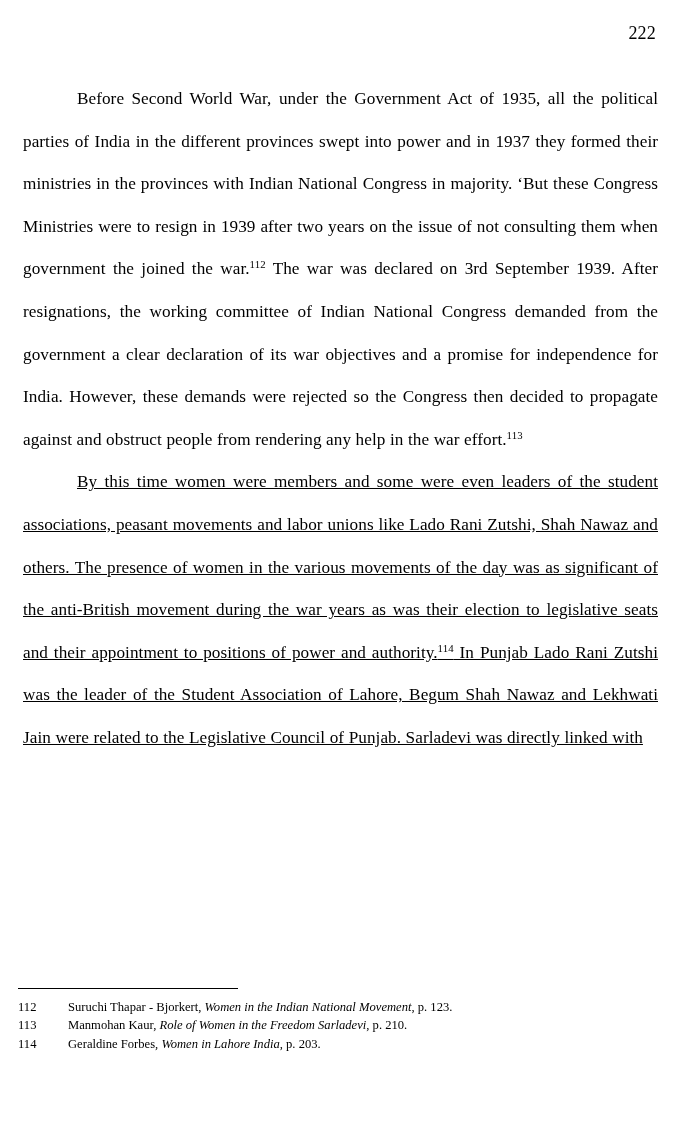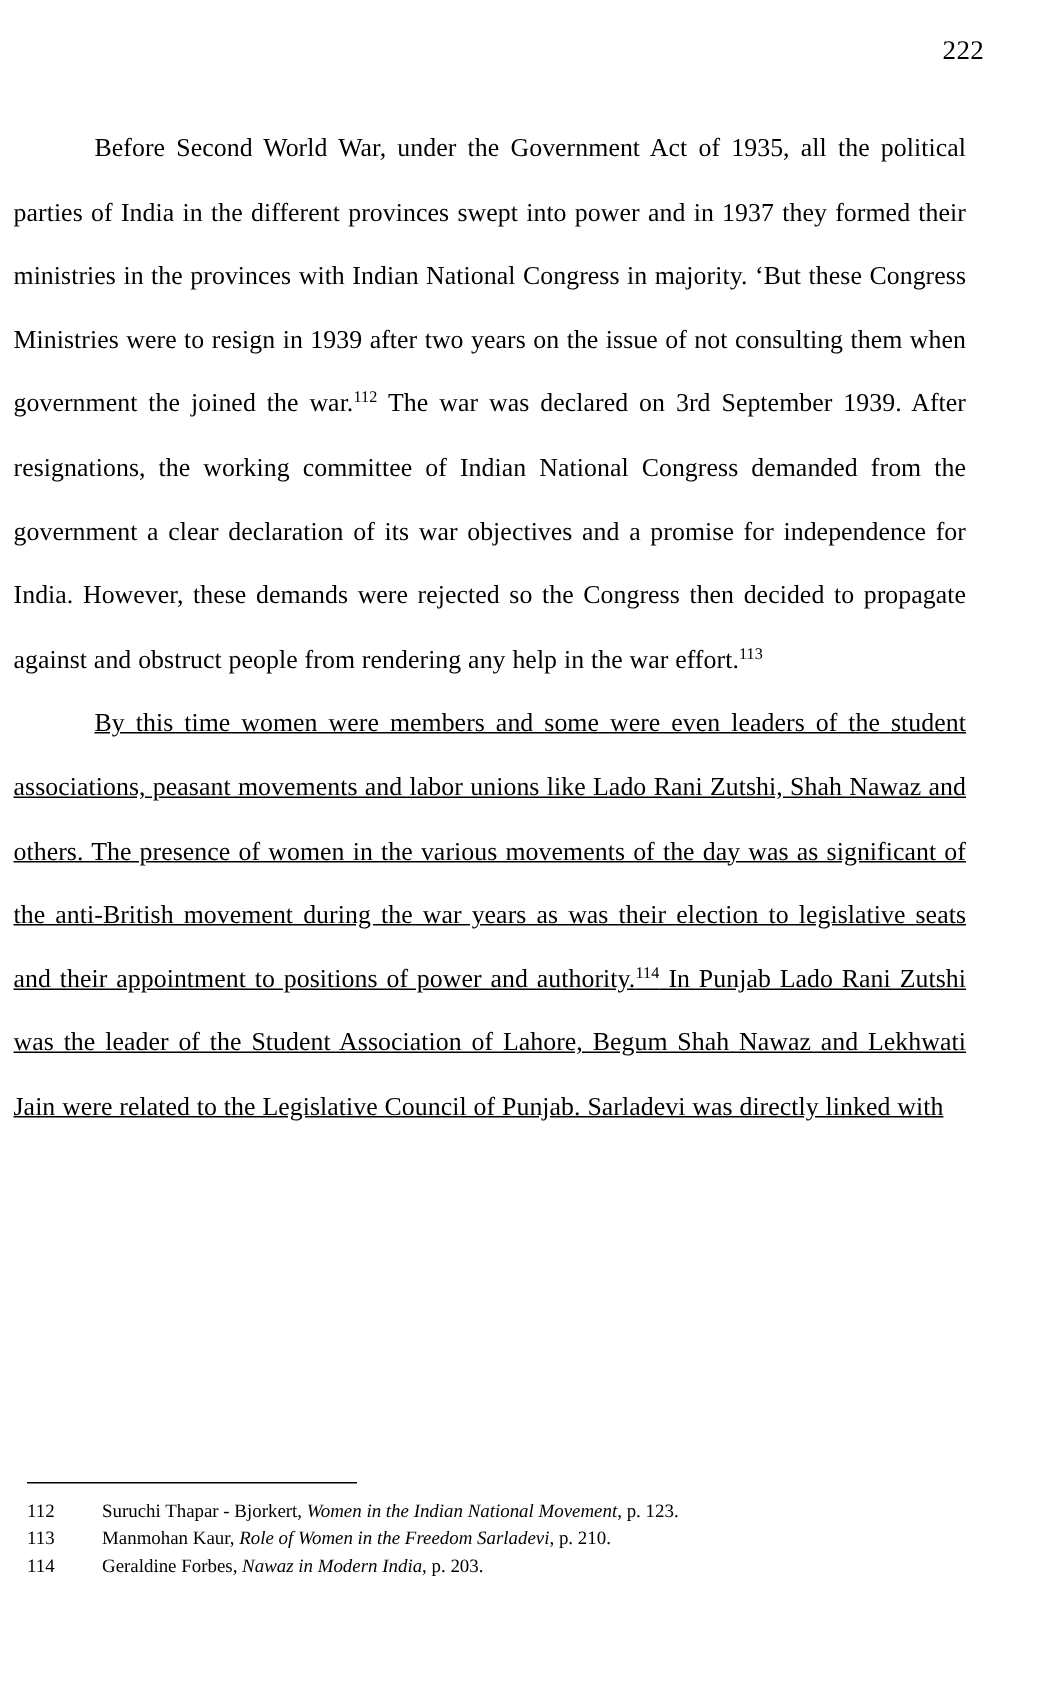--- a/index.html
+++ b/index.html
@@ -32,21 +32,21 @@
     text-align: right;
     font-size: 18px;
     line-height: 22px;
     letter-spacing: 0.2px;
   }
 
   
   .body-block {
     position: absolute;
     top: 78px;
-    left: 9px;
+    left: 23px;
     width: 635px;
   }
 
   .para {
     margin: 0 0 0 0;
     text-align: justify;
     text-justify: inter-word;
     font-size: 17.2px;
     line-height: 42.6px;
     text-indent: 54px;
@@ -125,17 +125,17 @@
       <span class="footnote-text">Suruchi Thapar - Bjorkert, <i>Women in the Indian National Movement</i>, p. 123.</span>
     </div>
 
     <div class="footnote-row">
       <span class="footnote-num">113</span>
       <span class="footnote-text">Manmohan Kaur, <i>Role of Women in the Freedom Sarladevi</i>, p. 210.</span>
     </div>
 
     <div class="footnote-row">
       <span class="footnote-num">114</span>
-      <span class="footnote-text">Geraldine Forbes<i>, Nawaz in Modern India</i>, p. 203.</span>
+      <span class="footnote-text">Geraldine Forbes<i>, Women in Lahore India</i>, p. 203.</span>
     </div>
   </div>
 
 </div>
 
 </body></html>

